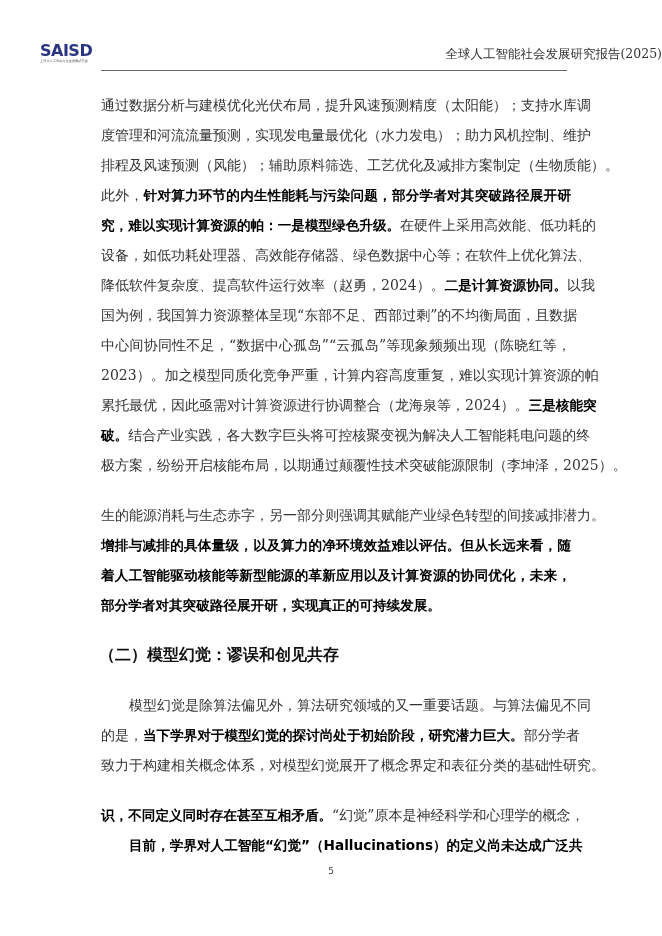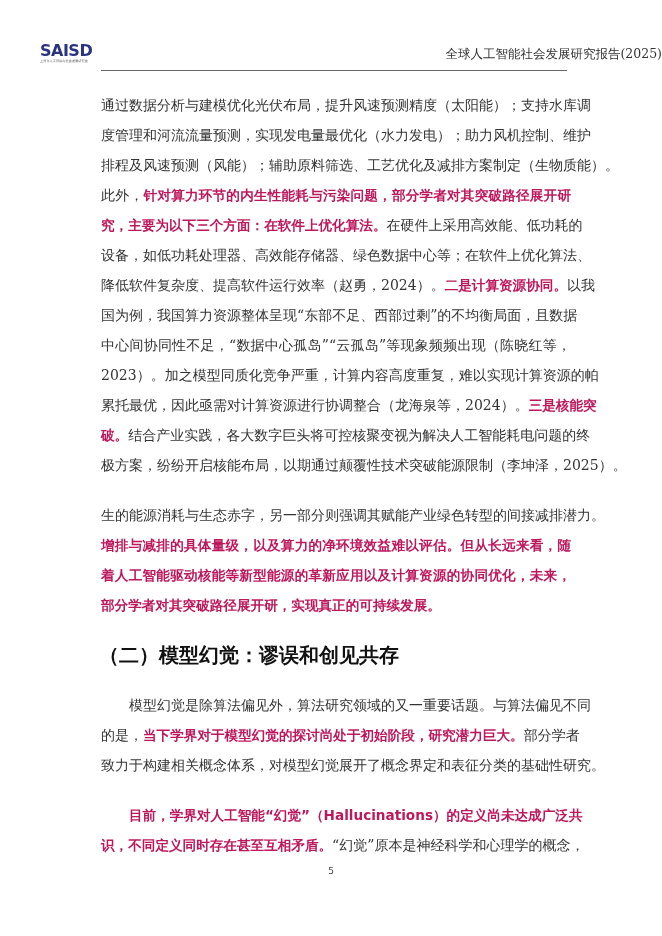--- a/index.html
+++ b/index.html
@@ -9,45 +9,45 @@
   .logo-mark { font-family: "DejaVu Sans", "Liberation Sans", sans-serif; font-weight: bold;
                font-size: 16px; color: #2a3580; letter-spacing: -0.5px; line-height: 16px; display:block;margin-top:9px; }
   .logo-sub { display:block; font-size: 3.2px; color: #555; line-height: 4px; white-space: nowrap; overflow:hidden; width:56px; }
   .header-title { position: absolute; left: 0; width: 662px; top: 46px; text-align: right;
                   font-size: 12.5px; color: #333; }
   .header-rule { position: absolute; left: 101px; width: 466px; top: 70px; height: 0; border-top: 1px solid #666; }
   .content { position: absolute; left: 101px; top: 90px; width: 470px; }
   .line { height: 30px; line-height: 30px; font-size: 14px; white-space: nowrap; text-align: justify;
           text-align-last: justify; color: #333; }
   .line.last { text-align-last: left; }
-  .b { font-weight: bold; color: #be185d; font-family: "DejaVu Sans", "Liberation Sans", sans-serif; font-size: 13.6px; }
+  .b { font-weight: bold; color: #000000; font-family: "DejaVu Sans", "Liberation Sans", sans-serif; font-size: 13.6px; }
   .indent { padding-left: 28px; }
   .gap { height: 20px; }
-  .heading { height: 30px; line-height: 30px; font-size: 20px; font-weight: bold; color: #111; margin-left: -2px;
+  .heading { height: 30px; line-height: 30px; font-size: 16px; font-weight: bold; color: #111; margin-left: -2px;
              font-family: "DejaVu Sans", "Liberation Sans", sans-serif; }
   .page-number { position: absolute; left: 0; width: 662px; top: 866px; text-align: center;
                  font-family: "DejaVu Sans", "Liberation Sans", sans-serif; font-size: 9px; color: #444; }
 </style>
 </head>
 <body>
 
 <div class="logo">
   <span class="logo-mark">SAISD</span>
   <span class="logo-sub">上海市人工智能与社会发展研究会</span>
 </div>
 <div class="header-title">全球人工智能社会发展研究报告(2025)</div>
 <div class="header-rule"></div>
 
 <div class="content">
   <div>
       <div class="line"><span>通过数据分析与建模优化光伏布局，提升风速预测精度（太阳能）；支持水库调</span></div>
       <div class="line"><span>度管理和河流流量预测，实现发电量最优化（水力发电）；助力风机控制、维护</span></div>
       <div class="line"><span>排程及风速预测（风能）；辅助原料筛选、工艺优化及减排方案制定（生物质能）。</span></div>
       <div class="line"><span>此外，</span><span class="b">针对算力环节的内生性能耗与污染问题，部分学者对其突破路径展开研</span></div>
-      <div class="line"><span class="b">究，主要为以下三个方面：在软件上优化算法。</span><span>在硬件上采用高效能、低功耗的</span></div>
+      <div class="line"><span class="b">究，难以实现计算资源的帕：一是模型绿色升级。</span><span>在硬件上采用高效能、低功耗的</span></div>
       <div class="line"><span>设备，如低功耗处理器、高效能存储器、绿色数据中心等；在软件上优化算法、</span></div>
       <div class="line"><span>降低软件复杂度、提高软件运行效率（赵勇，2024）。</span><span class="b">二是计算资源协同。</span><span>以我</span></div>
       <div class="line"><span>国为例，我国算力资源整体呈现“东部不足、西部过剩”的不均衡局面，且数据</span></div>
       <div class="line"><span>中心间协同性不足，“数据中心孤岛”“云孤岛”等现象频频出现（陈晓红等，</span></div>
       <div class="line"><span>2023）。加之模型同质化竞争严重，计算内容高度重复，难以实现计算资源的帕</span></div>
       <div class="line"><span>累托最优，因此亟需对计算资源进行协调整合（龙海泉等，2024）。</span><span class="b">三是核能突</span></div>
       <div class="line"><span class="b">破。</span><span>结合产业实践，各大数字巨头将可控核聚变视为解决人工智能耗电问题的终</span></div>
       <div class="line last"><span>极方案，纷纷开启核能布局，以期通过颠覆性技术突破能源限制（李坤泽，2025）。</span></div>
     </div>
   <div class="gap"></div>
@@ -60,18 +60,18 @@
   <div class="gap"></div>
   <div class="heading">（二）模型幻觉：谬误和创见共存</div>
   <div class="gap"></div>
   <div>
       <div class="line indent"><span>模型幻觉是除算法偏见外，算法研究领域的又一重要话题。与算法偏见不同</span></div>
       <div class="line"><span>的是，</span><span class="b">当下学界对于模型幻觉的探讨尚处于初始阶段，研究潜力巨大。</span><span>部分学者</span></div>
       <div class="line last"><span>致力于构建相关概念体系，对模型幻觉展开了概念界定和表征分类的基础性研究。</span></div>
     </div>
   <div class="gap"></div>
   <div>
+      <div class="line last"><span class="b">识，不同定义同时存在甚至互相矛盾。</span><span>“幻觉”原本是神经科学和心理学的概念，</span></div>
       <div class="line indent"><span class="b">目前，学界对人工智能“幻觉”（Hallucinations）的定义尚未达成广泛共</span></div>
-      <div class="line last"><span class="b">识，不同定义同时存在甚至互相矛盾。</span><span>“幻觉”原本是神经科学和心理学的概念，</span></div>
     </div>
 </div>
 
 <div class="page-number">5</div>
 
 </body></html>

